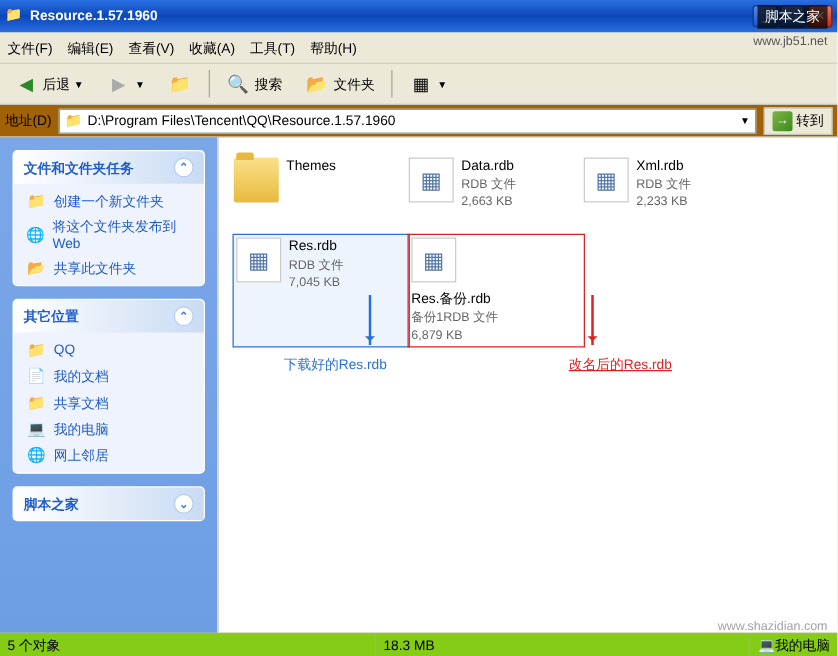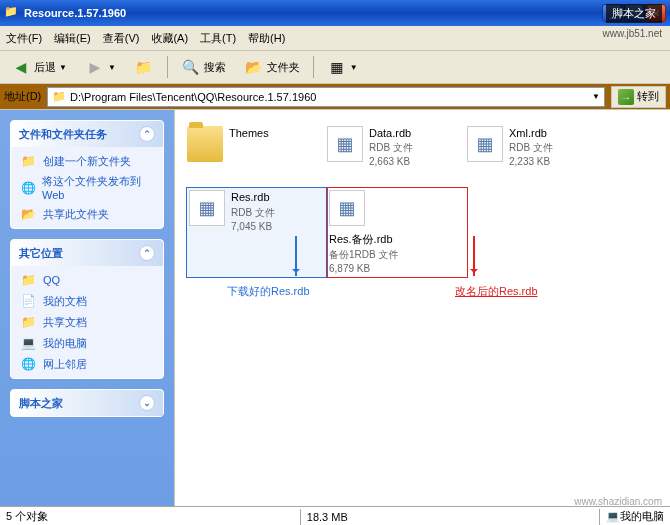--- a/index.html
+++ b/index.html
@@ -52,21 +52,21 @@
 
 .arrow { position: absolute; width: 2px; background: currentColor; }
 .arrow::after { content:''; position:absolute; bottom:-1px; left:-3px; border:4px solid transparent; border-top-color: currentColor; }
 .arrow.blue { color: #2a6fd6; left: 120px; top: 126px; height: 40px; }
 .arrow.red { color: #d22; left: 298px; top: 126px; height: 40px; }
 .annot { position: absolute; font-size: 12px; }
 .annot.blue { color: #2a6fd6; left: 52px; top: 174px; }
 .annot.red { color: #d22; left: 280px; top: 174px; text-decoration: underline; }
 .annot .fname { color: inherit; }
 
-.statusbar { height: 20px; border-top: 1px solid #aca899; background: #ffffff; display: flex; align-items: center; padding: 0 6px; gap: 20px; }
+.statusbar { height: 20px; border-top: 1px solid #aca899; background: #84cc16; display: flex; align-items: center; padding: 0 6px; gap: 20px; }
 .statusbar .cell { border-left: 1px solid #aca899; padding-left: 6px; height: 16px; display:flex; align-items:center; }
 .statusbar .cell:first-child { border: none; padding-left: 0; }
 .statusbar .spacer { flex: 1; }
 .wmark3 { position: absolute; right: 8px; bottom: 20px; color: rgba(255,255,255,.7); font-size: 11px; text-shadow: 0 0 2px #000; }
 .wmark4 { position: absolute; right: 8px; bottom: 18px; color: rgba(140,140,140,.8); font-size: 10px; }
 </style>
 </head>
 <body>
 
 <div class="titlebar">

